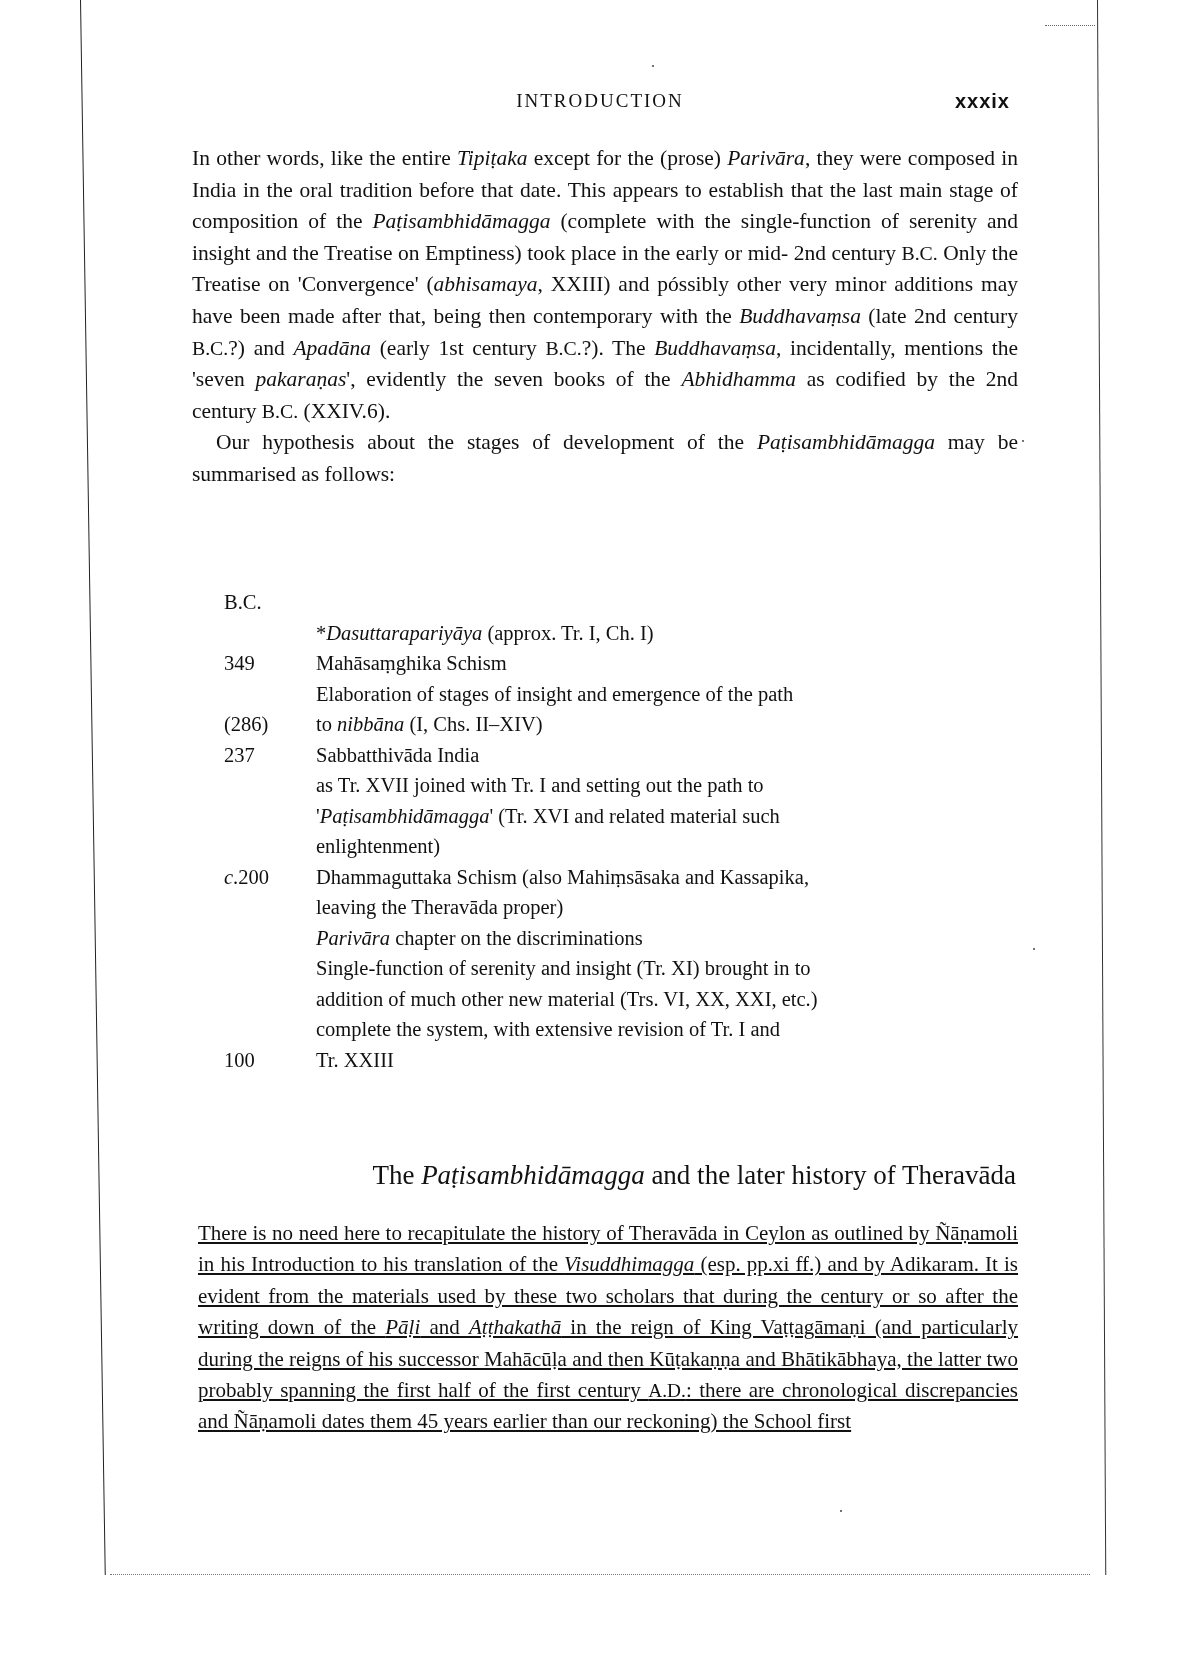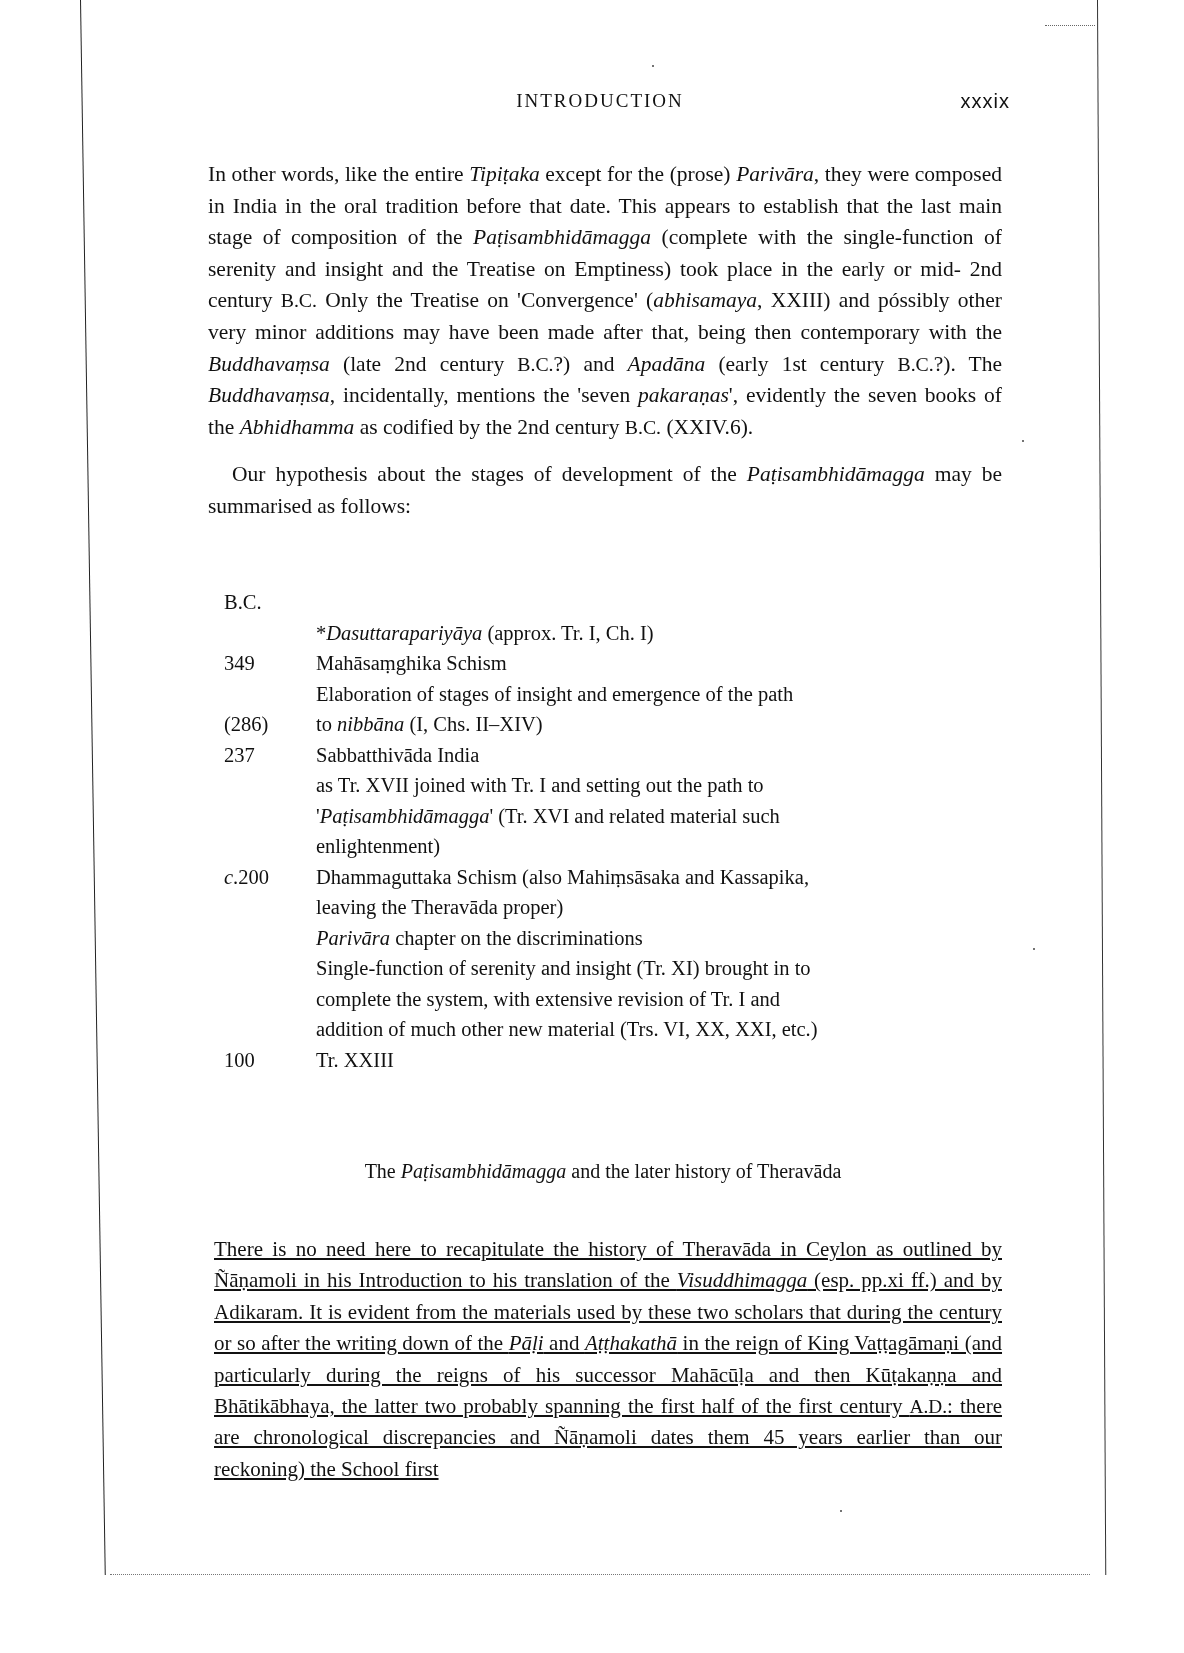--- a/index.html
+++ b/index.html
@@ -65,33 +65,33 @@
     text-align: center;
     font-size: 19px;
     letter-spacing: 2px;
   }
   .page-number {
     position: absolute;
     right: 0;
     top: 0;
     font-family: "Liberation Sans", "DejaVu Sans", sans-serif;
     font-size: 20px;
-    font-weight: normal;
+    font-weight: bold;
     letter-spacing: 1px;
   }
   .text-block {
     position: absolute;
     left: 192px;
     top: 143px;
     width: 826px;
     font-size: 21.5px;
     line-height: 31.6px;
   }
   .para {
-    margin: 16px;
+    margin: 0;
     text-align: justify;
     text-align-last: left;
   }
   .para.indent { text-indent: 24px; }
   .sc { font-variant: small-caps; font-size: 0.92em; }
   i { font-style: italic; }
   .chron {
     position: absolute;
     left: 224px;
     top: 587px;
@@ -105,22 +105,22 @@
   .chron-date {
     width: 92px;
     flex: 0 0 92px;
   }
   .chron-text { flex: 1; }
   .section-heading {
     position: absolute;
     top: 1160px;
     left: 190px;
     width: 826px;
-    text-align: center;
-    font-size: 20px;
+    text-align: right;
+    font-size: 27px;
   }
   .section-body {
     position: absolute;
     left: 198px;
     top: 1218px;
     width: 820px;
     font-size: 21px;
     line-height: 31.4px;
     text-decoration: underline;
   }
@@ -198,25 +198,25 @@
     <div class="chron-row">
       <div class="chron-date"></div>
       <div class="chron-text"><i>Parivāra</i><span> chapter on the discriminations</span></div>
     </div>
     <div class="chron-row">
       <div class="chron-date"></div>
       <div class="chron-text"><span>Single-function of serenity and insight (Tr. XI) brought in to</span></div>
     </div>
     <div class="chron-row">
       <div class="chron-date"></div>
+      <div class="chron-text"><span>addition of much other new material (Trs. VI, XX, XXI, etc.)</span></div>
+    </div>
+    <div class="chron-row">
+      <div class="chron-date"></div>
       <div class="chron-text"><span>complete the system, with extensive revision of Tr. I and</span></div>
-    </div>
-    <div class="chron-row">
-      <div class="chron-date"></div>
-      <div class="chron-text"><span>addition of much other new material (Trs. VI, XX, XXI, etc.)</span></div>
     </div>
     <div class="chron-row">
       <div class="chron-date">100</div>
       <div class="chron-text"><span>Tr. XXIII</span></div>
     </div>
   </div>
 
 <div class="section-heading"><span>The </span><i>Paṭisambhidāmagga</i><span> and the later history of Theravāda</span></div>
 
 <div class="section-body">

